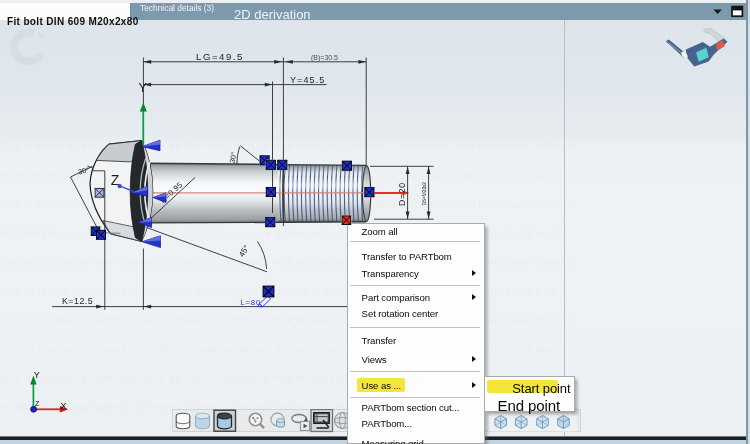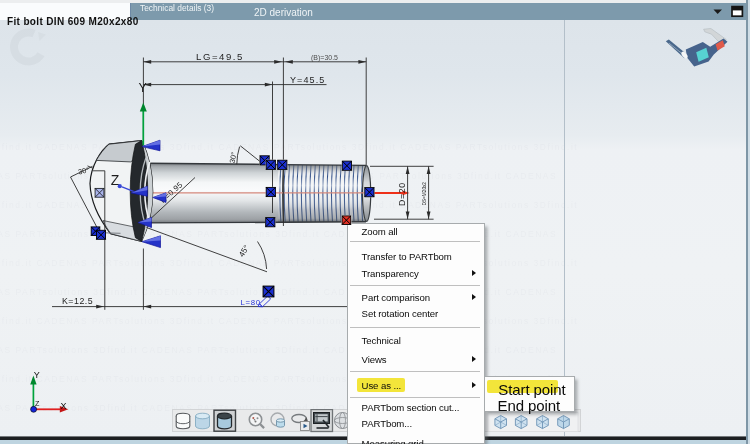--- a/index.html
+++ b/index.html
@@ -27,21 +27,21 @@
 </div>
 
 <div class="abs" style="left:564px;top:20px;width:1px;height:417px;background:#b3bfc9"></div>
 
 <div class="abs" style="left:0;top:0;width:750px;height:2.5px;background:#eceeef"></div>
 <div class="abs" style="left:0;top:2.5px;width:750px;height:17.5px;background:#7d9aac"></div>
 <div class="abs" style="left:0;top:2.5px;width:130px;height:17.5px;background:#fafcfd"></div>
 <div class="abs" style="left:130px;top:2.5px;width:1px;height:17.5px;background:#6d89a6"></div>
 <div class="abs" style="left:7px;top:16px;font-size:10px;font-weight:bold;letter-spacing:0.35px;color:#101010">Fit bolt DIN 609 M20x2x80</div>
 <div class="abs" style="left:140px;top:3px;font-size:8.4px;color:#eff4f6">Technical details (3)</div>
-<div class="abs" style="left:254px;top:6.5px;font-size:10px;color:#eff4f6">2D derivation</div>
+<div class="abs" style="left:234px;top:6.5px;font-size:13px;color:#eff4f6">2D derivation</div>
 <svg class="abs" style="left:705px;top:2px" width="45" height="18" viewBox="0 0 45 18">
  <path d="M8.5,7.5 L17,7.5 L12.7,12 Z" fill="#1a1a1a"></path>
  <rect x="27" y="4.6" width="10.4" height="9.6" fill="#fff" stroke="#141414" stroke-width="1.7"></rect>
  <rect x="27" y="4.6" width="10.4" height="3.8" fill="#141414"></rect>
 </svg>
 
 <svg class="abs" style="left:0;top:0" width="750" height="444" viewBox="0 0 750 444">
 <defs>
  <linearGradient id="cyl" x1="0" y1="0" x2="0" y2="1">
   <stop offset="0" stop-color="#7a7e82"></stop>
@@ -382,37 +382,37 @@
  <div class="mitem" style="top:3.8px">Zoom all</div>
  <div class="sep" style="top:18.7px"></div>
  <div class="mitem" style="top:28.4px">Transfer to PARTbom</div>
  <div class="mitem" style="top:45.6px">Transparency</div>
  <div class="arr" style="top:47.6px"></div>
  <div class="sep" style="top:62px"></div>
  <div class="mitem" style="top:69.2px">Part comparison</div>
  <div class="arr" style="top:71.2px"></div>
  <div class="mitem" style="top:85.7px">Set rotation center</div>
  <div class="sep" style="top:104.7px"></div>
- <div class="mitem" style="top:112.9px">Technical</div>
+ <div class="mitem" style="top:112.9px">Transfer</div>
  <div class="mitem" style="top:131.7px">Views</div>
  <div class="arr" style="top:133.7px"></div>
  <div class="sep" style="top:148.8px"></div>
  <div class="abs" style="left:9.5px;top:155.5px;width:48px;height:14px;background:#f3e53a;border-radius:2px"></div>
  <div class="mitem" style="top:157.2px">Use as ...</div>
  <div class="arr" style="top:159.2px"></div>
  <div class="sep" style="top:174.1px"></div>
  <div class="mitem" style="top:179.7px">PARTbom section cut...</div>
  <div class="mitem" style="top:195.4px">PARTbom...</div>
  <div class="mitem" style="top:215.5px">Measuring grid</div>
 </div>
 
 <div class="abs" style="left:484.3px;top:376.4px;width:90.4px;height:36px;background:#fdfdfd;border:1px solid #a7abad;box-sizing:border-box;box-shadow:2.5px 2.5px 3px rgba(100,105,110,0.5)"></div>
 <div class="abs" style="left:484.3px;top:376.4px;width:90.4px;height:36px">
  <div class="abs" style="left:2.8px;top:3.4px;width:71px;height:12.8px;background:#f3e53a;border-radius:2px"></div>
- <div class="abs" style="left:14px;top:4.4px;font-size:15px;letter-spacing:-0.1px;color:#0a0a0a">Start point</div>
+ <div class="abs" style="left:28px;top:4.4px;font-size:13px;letter-spacing:-0.1px;color:#0a0a0a">Start point</div>
  <div class="abs" style="left:13.2px;top:20.8px;font-size:15px;letter-spacing:-0.1px;color:#0a0a0a">End point</div>
 </div>
 
 <svg class="abs" style="left:336px;top:210px" width="30" height="30" viewBox="0 0 30 30">
  <g transform="translate(10.4,10.2)">
         <rect x="-5" y="-5" width="10" height="10" fill="#fff"></rect>
         <rect x="-4.3" y="-4.3" width="8.6" height="8.6" fill="#e03024" stroke="#000" stroke-width="0.9"></rect>
         <path d="M-4.3,-4.3 L4.3,4.3 M4.3,-4.3 L-4.3,4.3" stroke="#000" stroke-width="1"></path>
       </g>
 </svg>

